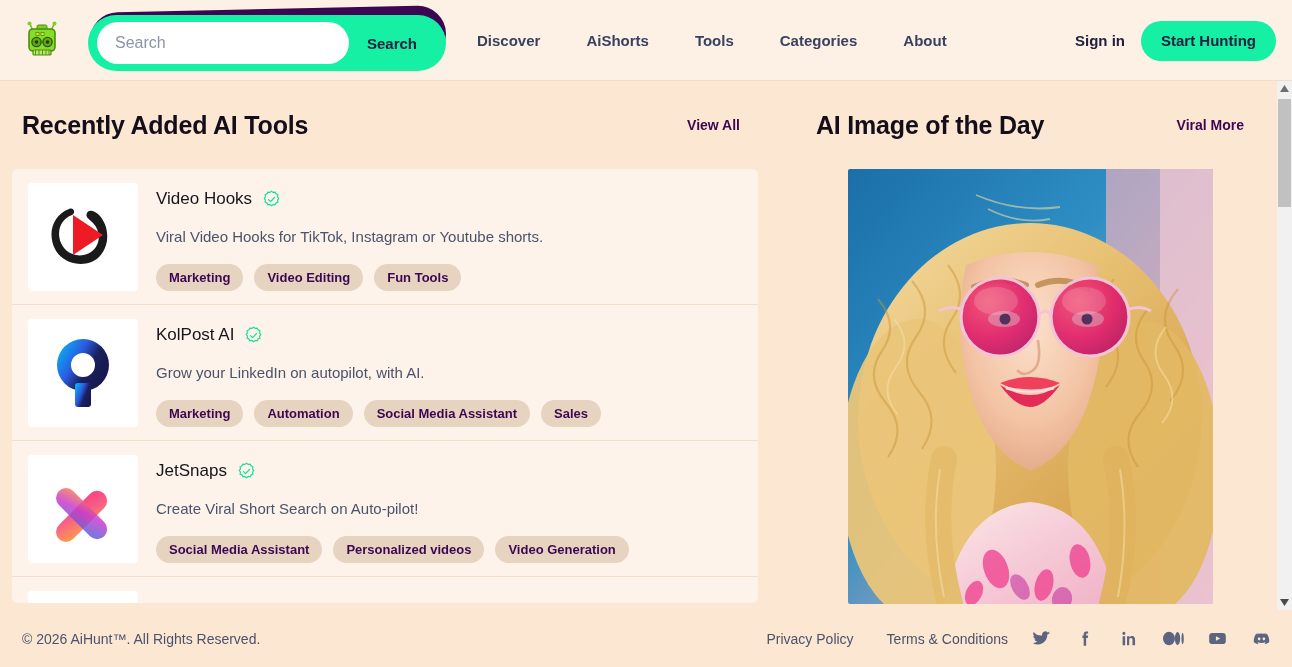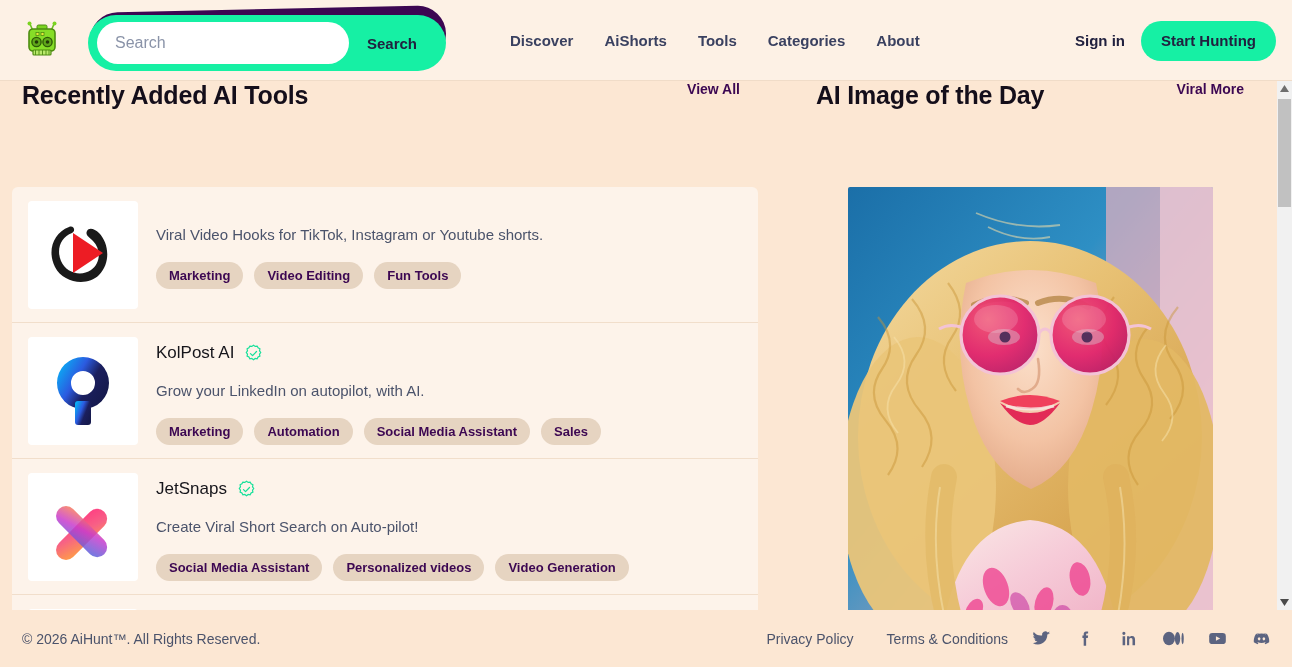--- a/index.html
+++ b/index.html
@@ -49,21 +49,21 @@
     font-family: "Liberation Sans", sans-serif;
   }
   .search-input::placeholder { color: #8A93A8; }
   .search-btn {
     background: none; border: none; cursor: pointer;
     font-size: 15px; font-weight: bold; color: #21213F;
     margin-left: 18px;
     font-family: "Liberation Sans", sans-serif;
   }
 
-  .nav { display: flex; align-items: center; margin-left: 62px; gap: 31px; }
+  .nav { display: flex; align-items: center; margin-left: 29px; gap: 46px; }
   .nav a {
     font-size: 15px; font-weight: bold; color: #3A4160;
     text-decoration: none; white-space: nowrap;
   }
 
   .header-right { position: absolute; right: 16px; top: 0; height: 81px; display: flex; align-items: center; gap: 16px; }
   .signin { font-size: 15px; font-weight: bold; color: #21213F; text-decoration: none; }
   .start-btn {
     background: #16F0A4; border: none; cursor: pointer;
     border-radius: 24px; height: 40px; padding: 0 20px;
@@ -71,22 +71,22 @@
     font-family: "Liberation Sans", sans-serif;
   }
 
   
   .content { position: absolute; top: 81px; left: 0; width: 1292px; height: 529px; }
 
   .left-col { position: absolute; left: 0px; top: 0; width: 770px; }
   .right-col { position: absolute; left: 790px; top: 0; width: 480px; }
 
   .sec-head {
-    display: flex; align-items: flex-start; justify-content: space-between;
-    padding: 0 30px 0 22px; height: 106px;
+    display: flex; align-items: center; justify-content: space-between;
+    padding: 0 30px 0 22px; height: 88px;
   }
   .sec-title { font-size: 25px; font-weight: bold; color: #140E1A; letter-spacing: -0.2px; }
   .sec-link { font-size: 14px; font-weight: bold; color: #3C0752; text-decoration: none; }
   .right-col .sec-head { padding: 0 26px 0 26px; }
 
   .card-list {
     margin: 0 12px; background: #FDF3EA;
     border-radius: 6px; overflow: hidden;
     height: 434px;
   }
@@ -210,20 +210,27 @@
       <div class="card-list">
 
         <div class="card">
           <div class="card-logo">
             <svg width="84" height="84" viewBox="0 0 84 84">
               <path d="M28 14 C12 20 6 38 14 54 C22 70 46 74 58 62 C70 50 68 30 58 20 C54 16 48 14 46 18 C44 22 48 24 52 28 C60 36 60 50 50 57 C40 64 25 60 20 48 C15 36 20 24 31 20 C35 18 33 12 28 14 Z" fill="#1A1A1A"></path>
               <path d="M32 20 L62 40 L32 60 Z" fill="#ED1C24"></path>
             </svg>
           </div>
           <div class="card-body">
+            <div class="card-title-row">
+              <span class="card-title">Video Hooks</span>
+              <svg width="19" height="19" viewBox="0 0 24 24">
+                <path d="M12 1.6 l2.1 1.5 2.5-.5 1.2 2.3 2.3 1.2 -.5 2.5 1.5 2.1 -1.5 2.1 .5 2.5 -2.3 1.2 -1.2 2.3 -2.5-.5 -2.1 1.5 -2.1-1.5 -2.5 .5 -1.2-2.3 -2.3-1.2 .5-2.5 -1.5-2.1 1.5-2.1 -.5-2.5 2.3-1.2 1.2-2.3 2.5 .5 Z" fill="none" stroke="#16E09A" stroke-width="1.5"></path>
+                <path d="M8.2 12.1 l2.6 2.6 5-5.2" fill="none" stroke="#16E09A" stroke-width="1.6" stroke-linecap="round" stroke-linejoin="round"></path>
+              </svg>
+            </div>
             <div class="card-desc">Viral Video Hooks for TikTok, Instagram or Youtube shorts.</div>
             <div class="tags">
               <span class="tag">Marketing</span>
               <span class="tag">Video Editing</span>
               <span class="tag">Fun Tools</span>
             </div>
           </div>
         </div>
 
         <div class="card">

